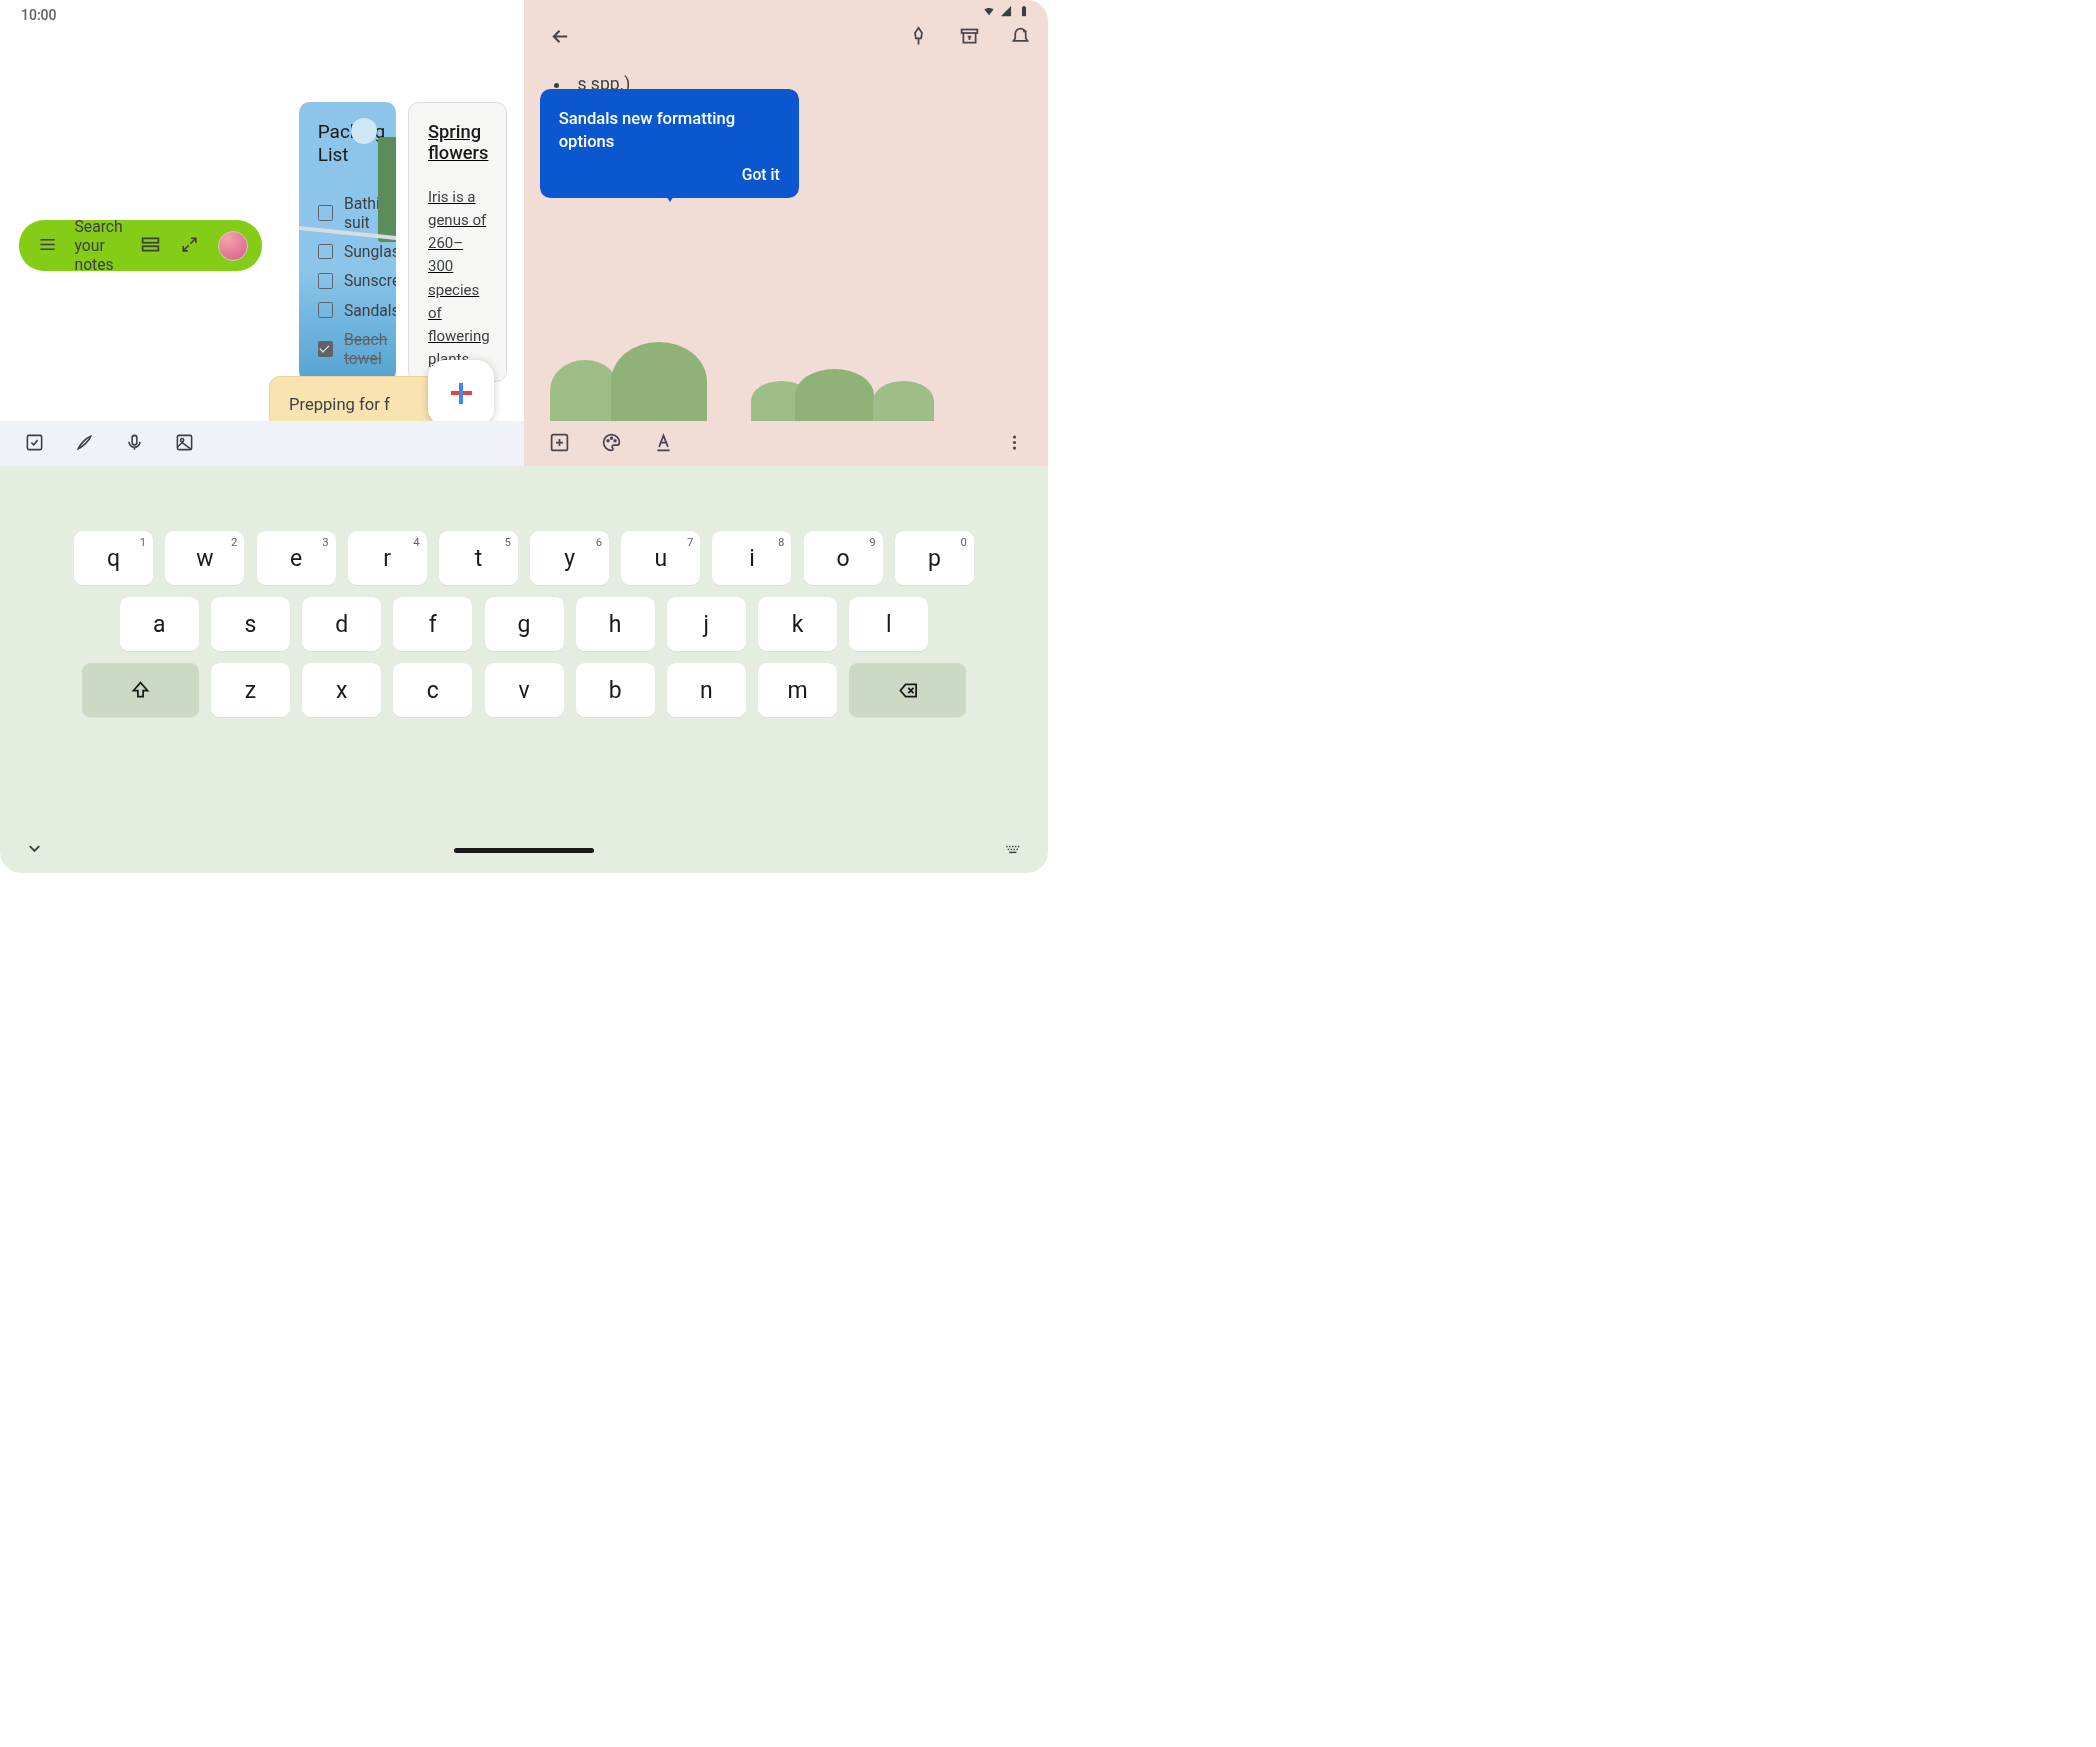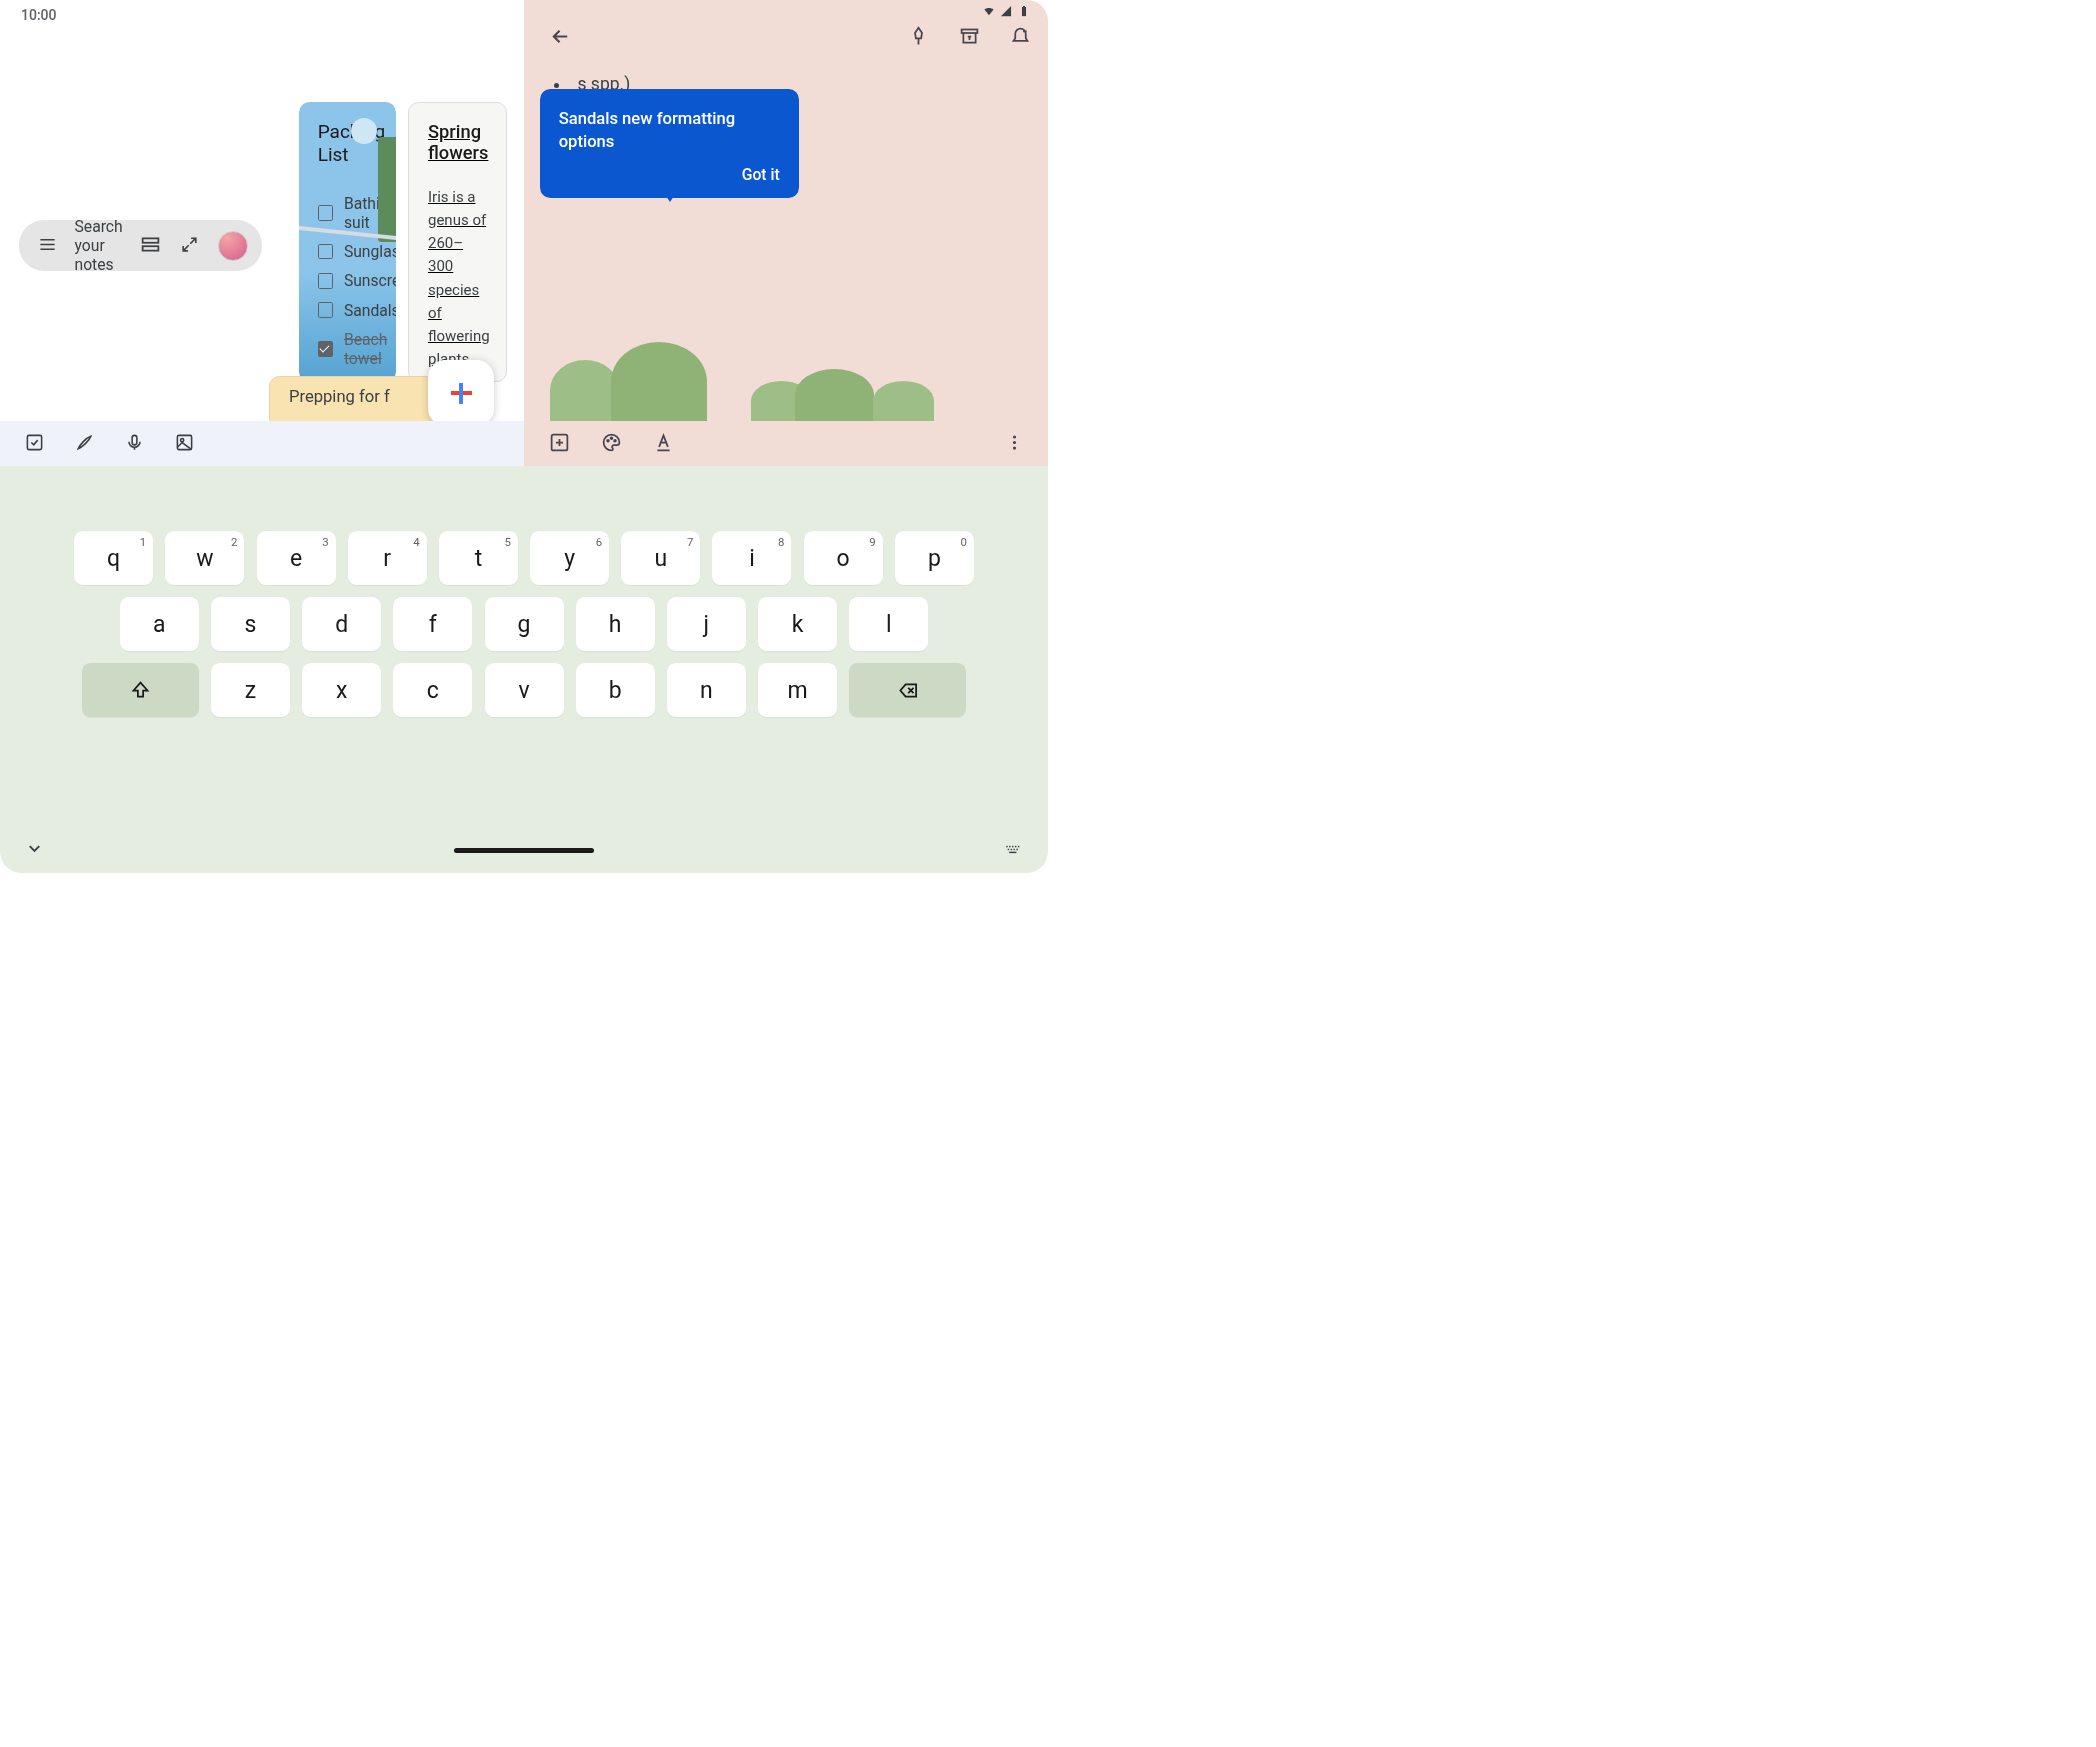--- a/index.html
+++ b/index.html
@@ -5,21 +5,21 @@
   * { box-sizing: border-box; margin: 0; padding: 0; }
   body { font-family: -apple-system, Roboto, "Segoe UI", sans-serif; width: 1048px; height: 873px; background: #fff; position: relative; overflow: hidden; border-radius: 21px; }
   
   .split { display: flex; height: 466px; }
   .pane-left { width: 524px; background: #fff; position: relative; display: flex; flex-direction: row; align-items: center; }
   .pane-right { width: 524px; background: #f2dcd6; position: relative; display: flex; flex-direction: column; }
   .status-left { position: absolute; top: 7px; left: 21px; color: #5f6368; font-weight: 500; }
   .status-right { position: absolute; top: 5.2px; right: 17.5px; display: flex; gap: 3.5px; align-items: center; }
   .status-right svg { width: 14px; height: 12.2px; fill: #3c4043; }
 
-  .search-bar { margin: 37px 19px 12px 19px; height: 51px; background: #e5e5e5; border-radius: 25px; display: flex; align-items: center; padding: 0 14px 0 19px; gap: 17.5px; }
+  .search-bar { margin: 37px 19px 12px 19px; height: 51px; background: #84cc16; border-radius: 25px; display: flex; align-items: center; padding: 0 14px 0 19px; gap: 17.5px; }
   .search-bar .menu-icon svg { width: 19px; height: 19px; stroke: #3c4043; }
   .search-placeholder { flex: 1; color: #3c4043; font-size: 15.7px; }
   .search-actions { display: flex; gap: 19px; align-items: center; }
   .avatar { width: 30px; height: 30px; border-radius: 50%; background: radial-gradient(circle at 30% 20%, #f4a5a5, #d85c8f); border: 0.9px solid #ccc; }
 
   .cards { display: flex; gap: 12.2px; padding: 17.5px 17.5px 0 17.5px; overflow: hidden; height: 297px; }
   .card { border-radius: 10.5px; border: 0.9px solid #dadce0; padding: 17.5px 19px; overflow: hidden; }
   .card-blue { width: 238px; background: linear-gradient(180deg, #8cc5e9 0%, #8cc5e9 60%, #54a3d2 100%); position: relative; border: none; }
   .card-blue .sun { position:absolute; top:15.7px; right:19px; width:26px; height:26px; border-radius:50%; background:#cfe6f3; }
   .card-blue .palm { position:absolute; top:35px; right:-5.2px; width:23px; height:105px; background:#5d8c5c; border-radius:3.5px; }
@@ -31,21 +31,21 @@
   .check-item.done .box::after { content:""; position:absolute; left:3.5px; top:0.9px; width:3.5px; height:7.9px; border:solid #fff; border-width:0 1.7px 1.7px 0; transform:rotate(45deg); }
   .check-item.done span { text-decoration: line-through; color: #5f6368; }
   .collaborators { display:flex; gap:5.2px; margin-top:8.7px; }
   .collab { width:30px; height:30px; border-radius:50%; background:#fbbc04; }
   .collab.a { background: radial-gradient(circle at 40% 30%, #eab, #855); }
 
   .card-white { width: 238px; background: #f6f6f5; text-decoration: underline; }
   .card-white .card-title { font-size: 18.3px; font-weight: 500; }
   .card-white .body { font-size: 15px; line-height: 1.55; color: #3c4043; margin-top:21px; }
 
-  .card-yellow { position:absolute; top:376px; left:269px; width:202px; height:52px; background:#f8e3b1; border-radius:10.5px; border:0.9px solid #e8d39f; padding:10px 19px; font-size:16.6px; color:#3c4043; }
+  .card-yellow { position:absolute; top:376px; left:269px; width:202px; height:52px; background:#f8e3b1; border-radius:10.5px; border:0.9px solid #e8d39f; padding:18px 19px; font-size:16.6px; color:#3c4043; }
 
   .fab { position: absolute; top: 360px; left: 428px; width: 66px; height: 66px; background: #fff; border-radius: 17.5px; box-shadow: 0 1.7px 8.7px rgba(0,0,0,0.2); display:flex; align-items:center; justify-content:center; font-size:31px; }
   .fab .plus-h { position:absolute; width:21px; height:3.5px; background:#ea4335; }
   .fab .plus-v { position:absolute; width:3.5px; height:21px; background:#4285f4; }
 
   .bottom-toolbar { position:absolute; bottom:0; left:0; right:0; height:45px; background:#eff3f9; display:flex; align-items:center; padding:0 24.5px; gap:31px; }
   .bottom-toolbar svg { width:19px; height:19px; }
 
   
   .rp-top { display:flex; align-items:center; height:61px; padding:14px 17.5px 0 24.5px; }

